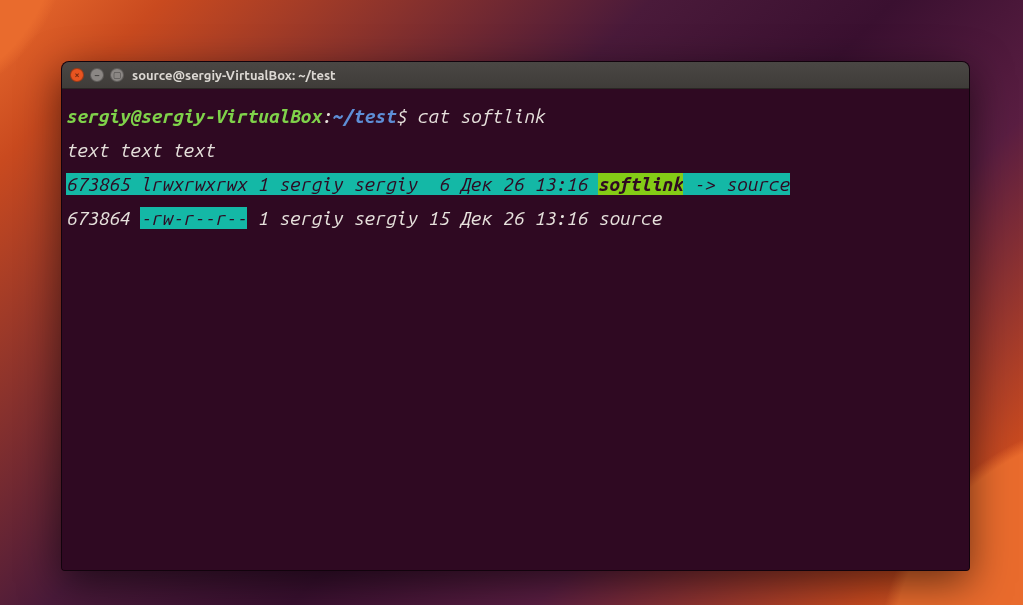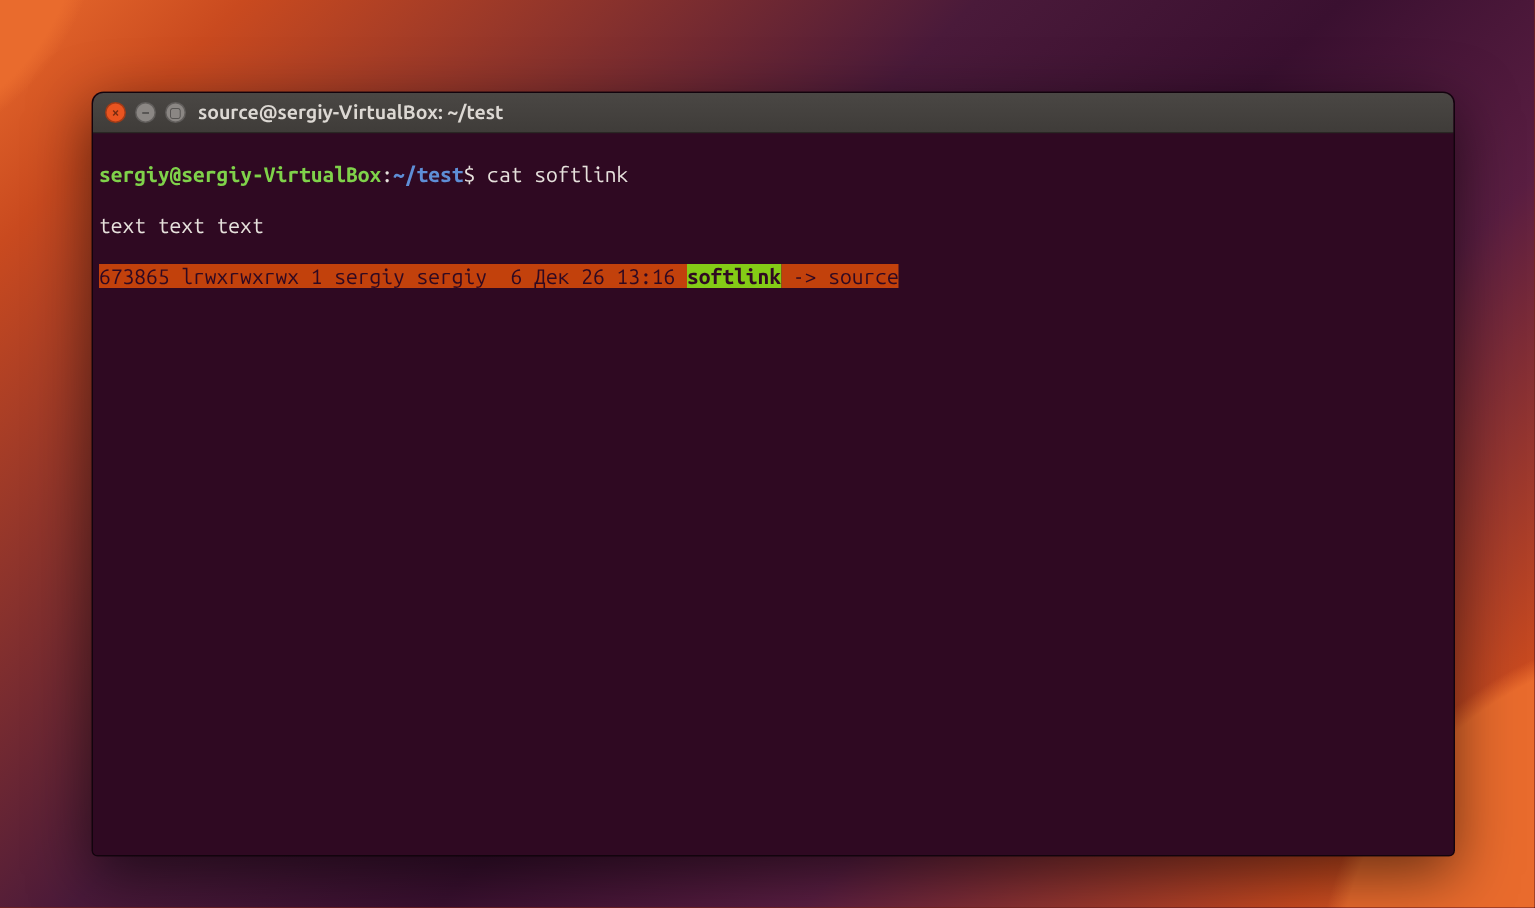--- a/index.html
+++ b/index.html
@@ -68,34 +68,35 @@
   }
   .win-btn.close { background: #e95420; }
   .win-btn.minimize { background: #8b8784; }
   .win-btn.maximize { background: #8b8784; }
 
   .terminal-body {
     height: calc(100% - 26px);
     background: #2f0922;
     padding: 2px 4px;
     font-family: "Ubuntu Mono", "DejaVu Sans Mono", "Liberation Mono", Menlo, monospace;
-    font-size: 14px;
+    font-size: 19px;
     line-height: 17px;
     color: #e6e1dc;
     white-space: pre;
     overflow: hidden;
+    font-style: italic;
   }
   .line { display: block; }
   .user { color: #7fd24a; font-weight: 600; }
   .host { color: #7fd24a; font-weight: 600; }
   .colon, .dollar, .white { color: #e6e1dc; }
   .path { color: #5e8ed6; font-weight: 600; }
   .cmd { color: #e6e1dc; }
   .output { color: #e6e1dc; }
-  .sel-white { background: #c2410c; color: #2f0922; }
+  .sel-white { background: #14b8a6; color: #2f0922; }
   .link-cyan-sel { background: #84cc16; color: #2f0922; font-weight: 600; }
   .cursor {
     display: inline-block;
     width: 8px; height: 15px;
     background: #e6e1dc;
     vertical-align: text-bottom;
   }
 </style>
 </head>
 <body>
@@ -109,14 +110,15 @@
       <div class="win-btn minimize">–</div>
       <div class="win-btn maximize">▢</div>
     </div>
     <span>source@sergiy-VirtualBox: ~/test</span>
   </div>
 
   <div class="terminal-body">
 <span class="line"><span class="user">sergiy</span><span class="user">@</span><span class="host">sergiy-VirtualBox</span><span class="colon">:</span><span class="path">~/test</span><span class="dollar">$</span><span class="cmd"> cat softlink</span></span>
 <span class="line output">text text text</span>
 <span class="line"><span class="sel-white">673865 lrwxrwxrwx 1 sergiy sergiy  6 Дек 26 13:16 </span><span class="link-cyan-sel">softlink</span><span class="sel-white"> -&gt; source</span></span>
+<span class="line output"><span>673864 </span><span class="sel-white">-rw-r--r--</span><span> 1 sergiy sergiy 15 Дек 26 13:16 source</span></span>
   </div>
 </div>
 
 </body></html>

